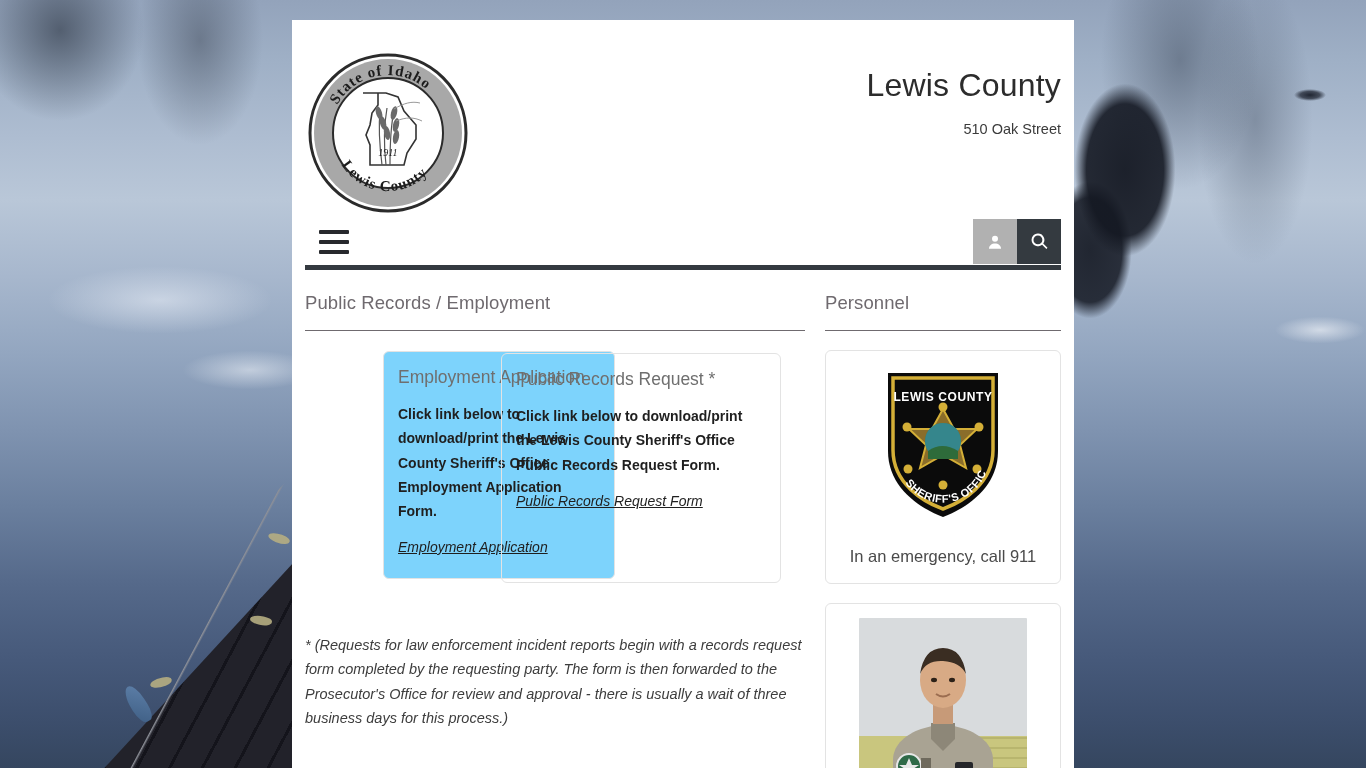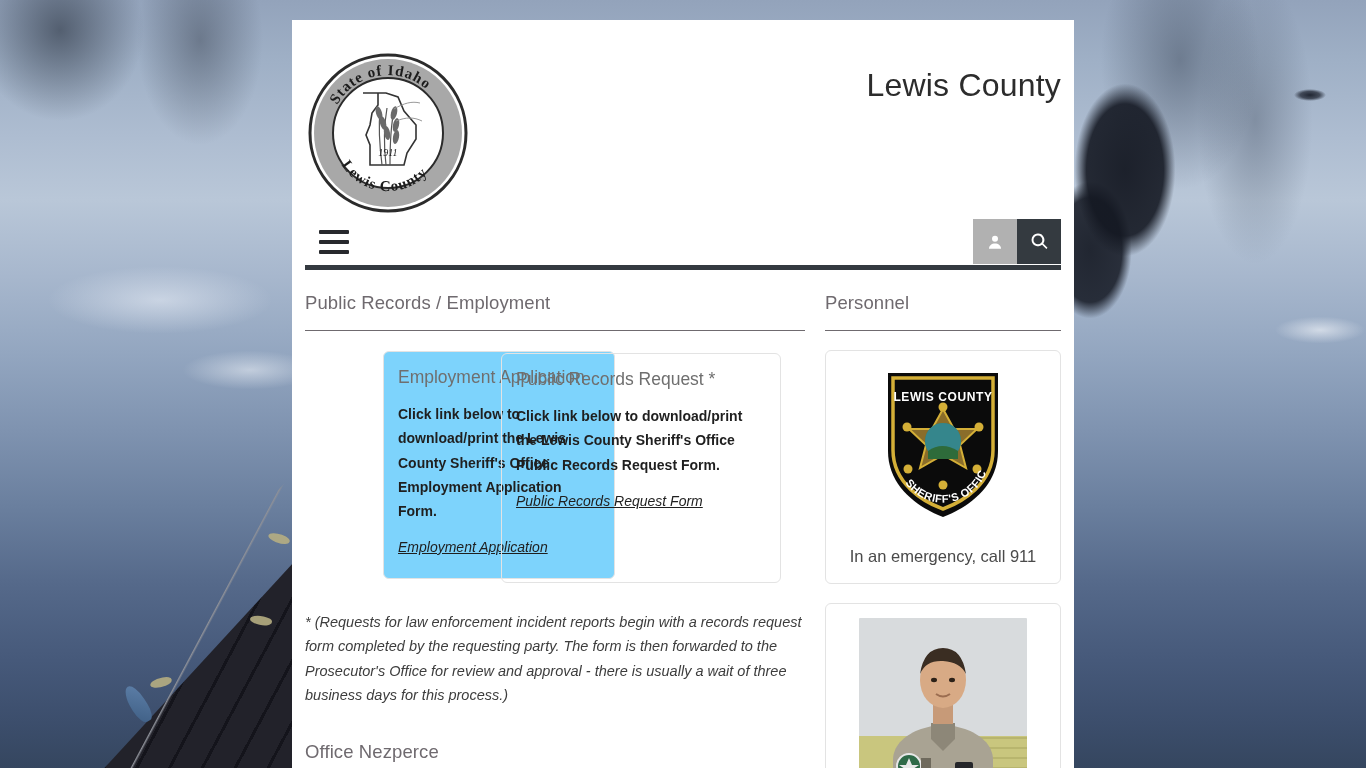--- a/index.html
+++ b/index.html
@@ -156,21 +156,21 @@
     font-size: 14px; font-weight: bold; color: #1f1f1f; line-height: 1.72;
   }
   .card-link {
     display: inline-block; margin-top: 12px;
     font-size: 14px; color: #1f1f1f; text-decoration: underline;
     line-height: 1.72; cursor: pointer; font-style: italic;
   }
 
   
   .note {
-    margin-top: 23px;
+    margin-top: 46px;
     font-size: 14.5px; font-style: italic; color: #3d3d3d;
     line-height: 1.68;
   }
   .title-personnel { margin-top: 34px; }
 
   
   .side-card {
     margin-top: 19px;
     border: 1px solid #e3e3e3; border-radius: 6px;
     background: #fff;
@@ -243,20 +243,21 @@
             <textPath href="#arcBot" startOffset="17%">Lewis County</textPath>
           </text>
           <text x="80" y="103" text-anchor="middle" font-family="'Liberation Serif', serif" font-size="10" font-style="italic" fill="#1c1c1c">1911</text>
         </svg>
       </div>
     </div>
 
     <div class="org-block">
       <div class="org-title">Lewis County</div>
       <div class="org-addr">
+        <div>510 Oak Street</div>
       </div>
     </div>
   </div>
 
   <div class="navbar">
     <div class="hamburger">
       <span></span>
         <span></span>
         <span></span>
     </div>

